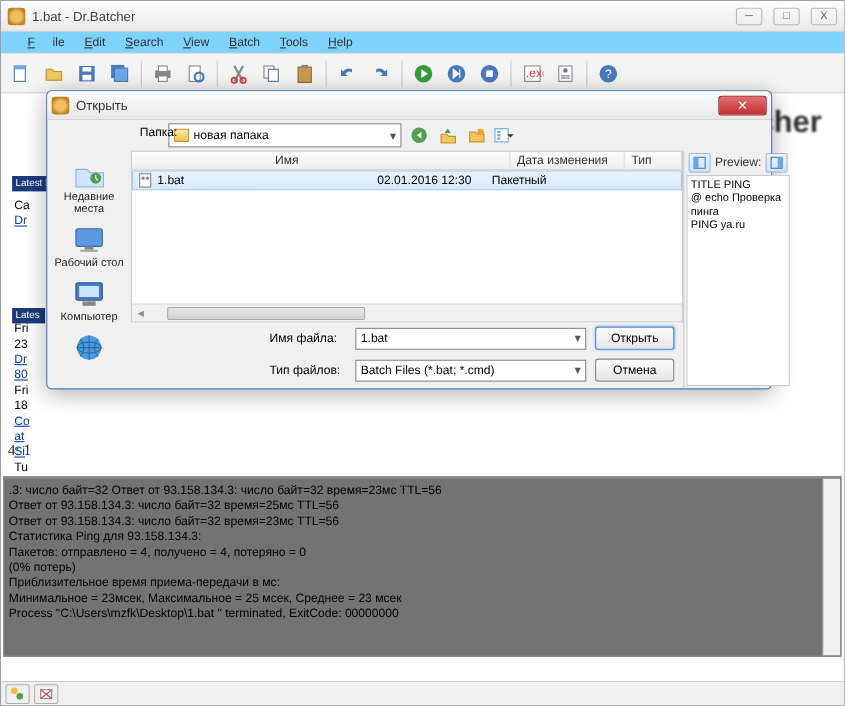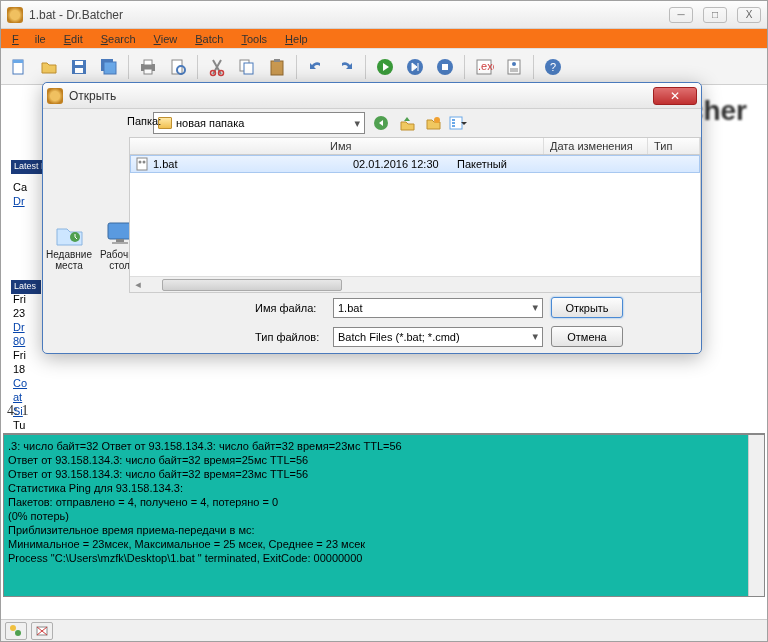--- a/index.html
+++ b/index.html
@@ -6,42 +6,42 @@
 body { background: #fff; width: 768px; height: 642px; overflow: hidden; position: relative; }
 
 
 .main-window { width: 768px; height: 642px; border: 1px solid #a0a0a0; background: #f0f0f0; display: flex; flex-direction: column; }
 .titlebar { height: 28px; background: linear-gradient(#fdfdfd, #eaeaea); display: flex; align-items: center; padding: 0 6px; border-bottom: 1px solid #d0d0d0; }
 .titlebar .icon { width: 16px; height: 16px; margin-right: 6px; background: radial-gradient(circle, #f0c060 40%, #c08020 70%); border-radius: 3px; }
 .titlebar .title { color: #444; font-size: 12px; }
 .titlebar .winbtns { margin-left: auto; display: flex; gap: 10px; }
 .titlebar .winbtns span { width: 24px; height: 16px; border: 1px solid #bbb; border-radius: 3px; display: flex; align-items: center; justify-content: center; color: #666; font-size: 10px; cursor: pointer; }
 
-.menubar { height: 20px; background: #f97316; display: flex; align-items: center; padding: 0 3px; gap: 2px; border-bottom: 1px solid #e0e0e0; }
+.menubar { height: 20px; background: #7dd3fc; display: flex; align-items: center; padding: 0 16px; gap: 2px; border-bottom: 1px solid #e0e0e0; }
 .menubar span { padding: 2px 8px; color: #333; cursor: pointer; }
 .menubar span u { text-decoration: underline; }
 
 .toolbar { height: 36px; background: #f4f4f4; display: flex; align-items: center; padding: 2px 4px; gap: 2px; border-bottom: 1px solid #d0d0d0; }
 .toolbar .tbtn { width: 28px; height: 28px; border: 1px solid transparent; border-radius: 3px; display: flex; align-items: center; justify-content: center; cursor: pointer; }
 .toolbar .sep { width: 1px; height: 24px; background: #ccc; margin: 0 3px; }
 .tbtn svg { width: 20px; height: 20px; }
 
 .content-area { flex: 1; background: #fff; position: relative; overflow: hidden; }
 .blurred-header { position: absolute; top: 0; left: 0; right: 0; height: 60px; filter: blur(2px); opacity: 0.6; }
 .blurred-banner { position: absolute; top: 0; left: 150px; width: 140px; height: 50px; background: linear-gradient(#2a3a5a, #4a6aa0); border-radius: 6px; }
 .blurred-title { position: absolute; top: 10px; right: 20px; font-size: 28px; font-weight: bold; color: #333; filter: blur(1px); }
 .left-text { position: absolute; left: 12px; top: 95px; color: #000; line-height: 14px; filter: blur(0.5px); }
 .left-text a { color: #0645ad; text-decoration: underline; }
 .latest-bar { position: absolute; left: 10px; top: 75px; width: 60px; height: 14px; background: #1a3a7a; color: #fff; font-size: 9px; padding: 1px 3px; filter: blur(0.5px); }
 .latest-bar2 { position: absolute; left: 10px; top: 195px; width: 30px; height: 14px; background: #1a3a7a; color: #fff; font-size: 9px; padding: 1px 3px; filter: blur(0.5px); }
 
 .splitter-info { position: absolute; bottom: 200px; left: 6px; color: #333; font-size: 14px; font-family: Liberation Serif, serif; }
 
 
-.console { position: absolute; bottom: 22px; left: 2px; right: 2px; height: 164px; background: #14b8a6; border: 1px solid #888; border-top: 2px solid #888; padding: 4px; overflow: auto; font-size: 11px; line-height: 14px; color: #000; }
+.console { position: absolute; bottom: 22px; left: 2px; right: 2px; height: 164px; background: #737373; border: 1px solid #888; border-top: 2px solid #888; padding: 4px; overflow: auto; font-size: 11px; line-height: 14px; color: #000; }
 .console .scroll-v { position: absolute; right: 0; top: 0; bottom: 0; width: 16px; background: #f0f0f0; border-left: 1px solid #ccc; }
 
 
 .statusbar { height: 22px; background: #f0f0f0; border-top: 1px solid #ccc; display: flex; align-items: center; padding: 0 4px; gap: 4px; }
 .statusbar .sbtn { width: 22px; height: 18px; border: 1px solid #b0b0b0; border-radius: 2px; display: flex; align-items: center; justify-content: center; cursor: pointer; }
 
 
 .dialog { position: absolute; left: 42px; top: 82px; width: 660px; height: 272px; background: #f0f0f0; border: 1px solid #4a7abc; border-radius: 5px; box-shadow: 0 4px 20px rgba(0,0,0,.3); display: flex; flex-direction: column; }
 .dlg-title { height: 26px; background: linear-gradient(#fdfdfd, #e8e8e8); display: flex; align-items: center; padding: 0 4px; border-bottom: 1px solid #d0d0d0; border-radius: 5px 5px 0 0; }
 .dlg-title .icon { width: 16px; height: 16px; margin-right: 6px; background: radial-gradient(circle, #f0c060 40%, #c08020 70%); border-radius: 3px; }
@@ -49,21 +49,21 @@
 .dlg-close { margin-left: auto; width: 44px; height: 18px; background: linear-gradient(#e07070, #c03030); border: 1px solid #a02020; border-radius: 3px; color: #fff; display: flex; align-items: center; justify-content: center; cursor: pointer; font-size: 12px; }
 
 .dlg-nav { height: 28px; display: flex; align-items: center; padding: 2px 8px 2px 110px; gap: 6px; }
 .dlg-nav-label { position: absolute; left: 84px; top: 32px; }
 .dlg-folder { width: 212px; height: 22px; border: 1px solid #888; background: #fff; display: flex; align-items: center; padding: 0 4px; gap: 4px; }
 .dlg-folder .fico { width: 14px; height: 12px; background: linear-gradient(#ffe9a8, #f0c050); border: 1px solid #c09030; border-radius: 1px; }
 .dlg-folder .dd { margin-left: auto; color: #555; }
 .nav-icon { width: 20px; height: 20px; display: flex; align-items: center; justify-content: center; cursor: pointer; }
 
 .dlg-body { flex: 1; display: flex; }
-.places { width: 86px; display: flex; align-items: center; padding: 4px 0; gap: 2px; }
+.places { width: 86px; display: flex; flex-direction: column; align-items: center; padding: 4px 0; gap: 2px; }
 .place { width: 76px; display: flex; flex-direction: column; align-items: center; padding: 3px; cursor: pointer; }
 .place .pico { width: 32px; height: 28px; }
 .place .plabel { font-size: 10px; text-align: center; color: #222; margin-top: 2px; line-height: 11px; }
 
 .filelist-wrap { flex: 1; display: flex; flex-direction: column; }
 .file-header { height: 18px; background: linear-gradient(#fdfdfd, #eee); border: 1px solid #ccc; display: flex; justify-content: flex-end; }
 .file-header .col { padding: 2px 6px; border-right: 1px solid #ddd; color: #333; }
 .file-header .col-name { flex: 0 0 220px; }
 .file-header .col-date { flex: 0 0 104px; }
 .file-header .col-type { flex: 0 0 52px; }
@@ -403,14 +403,34 @@
           <label>Тип файлов:</label>
           <div class="dlg-input">
             <span>Batch Files (*.bat; *.cmd)</span>
             <span class="dd">▾</span>
           </div>
           <button class="dlg-btn">Отмена</button>
         </div>
       </div>
     </div>
 
+    <div class="preview-pane">
+      <div class="preview-head">
+        <div class="pbtn">
+            <svg width="12" height="12" viewBox="0 0 12 12">
+              <rect x="1" y="1" width="10" height="10" fill="none" stroke="#4a7abc"></rect>
+              <rect x="1" y="1" width="4" height="10" fill="#6aa8e8"></rect>
+            </svg>
+          </div>
+        <span class="plabel">Preview:</span>
+        <div class="pbtn">
+            <svg width="12" height="12" viewBox="0 0 12 12">
+              <rect x="1" y="1" width="10" height="10" fill="none" stroke="#4a7abc"></rect>
+              <rect x="7" y="1" width="4" height="10" fill="#6aa8e8"></rect>
+            </svg>
+          </div>
+      </div>
+      <div class="preview-body">TITLE PING
+@ echo Проверка пинга
+PING ya.ru</div>
+    </div>
   </div>
 </div>
 
 </body></html>

